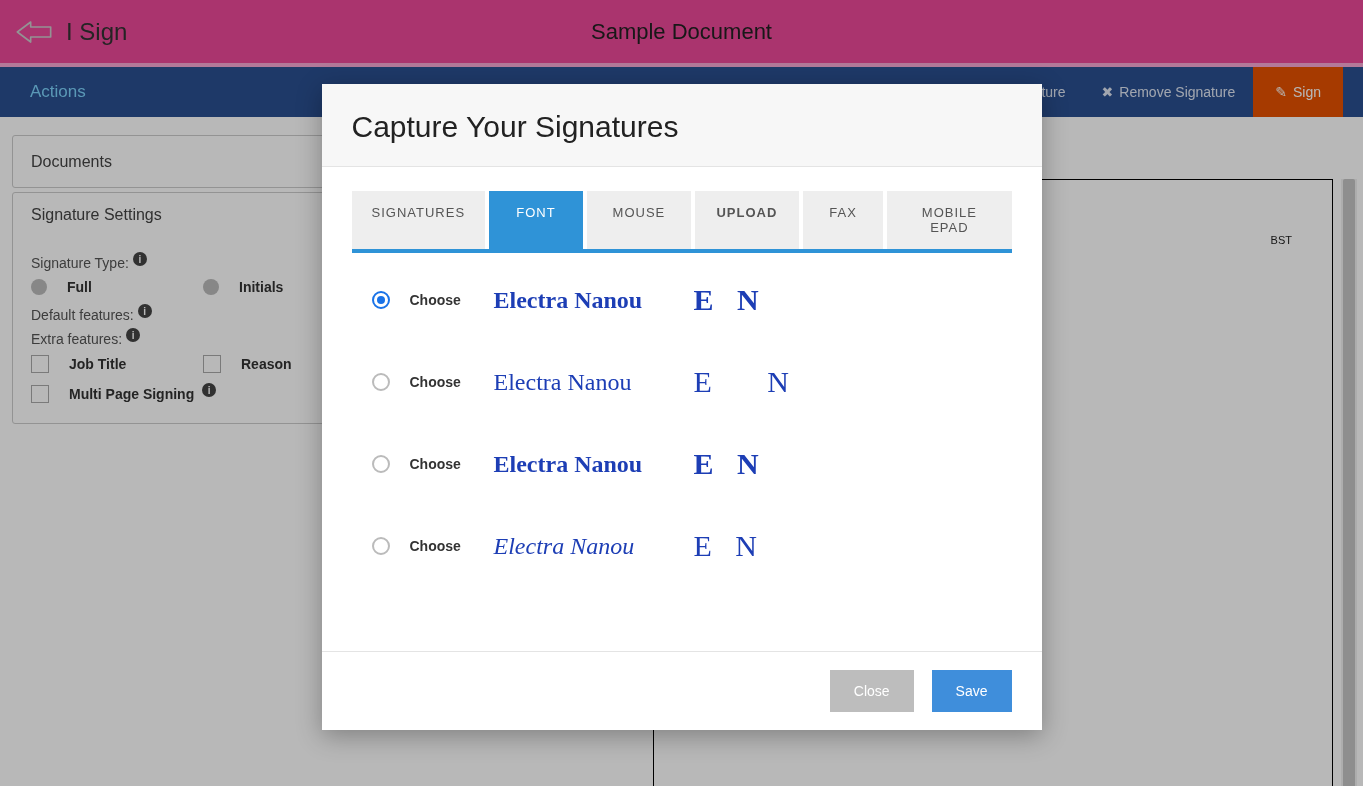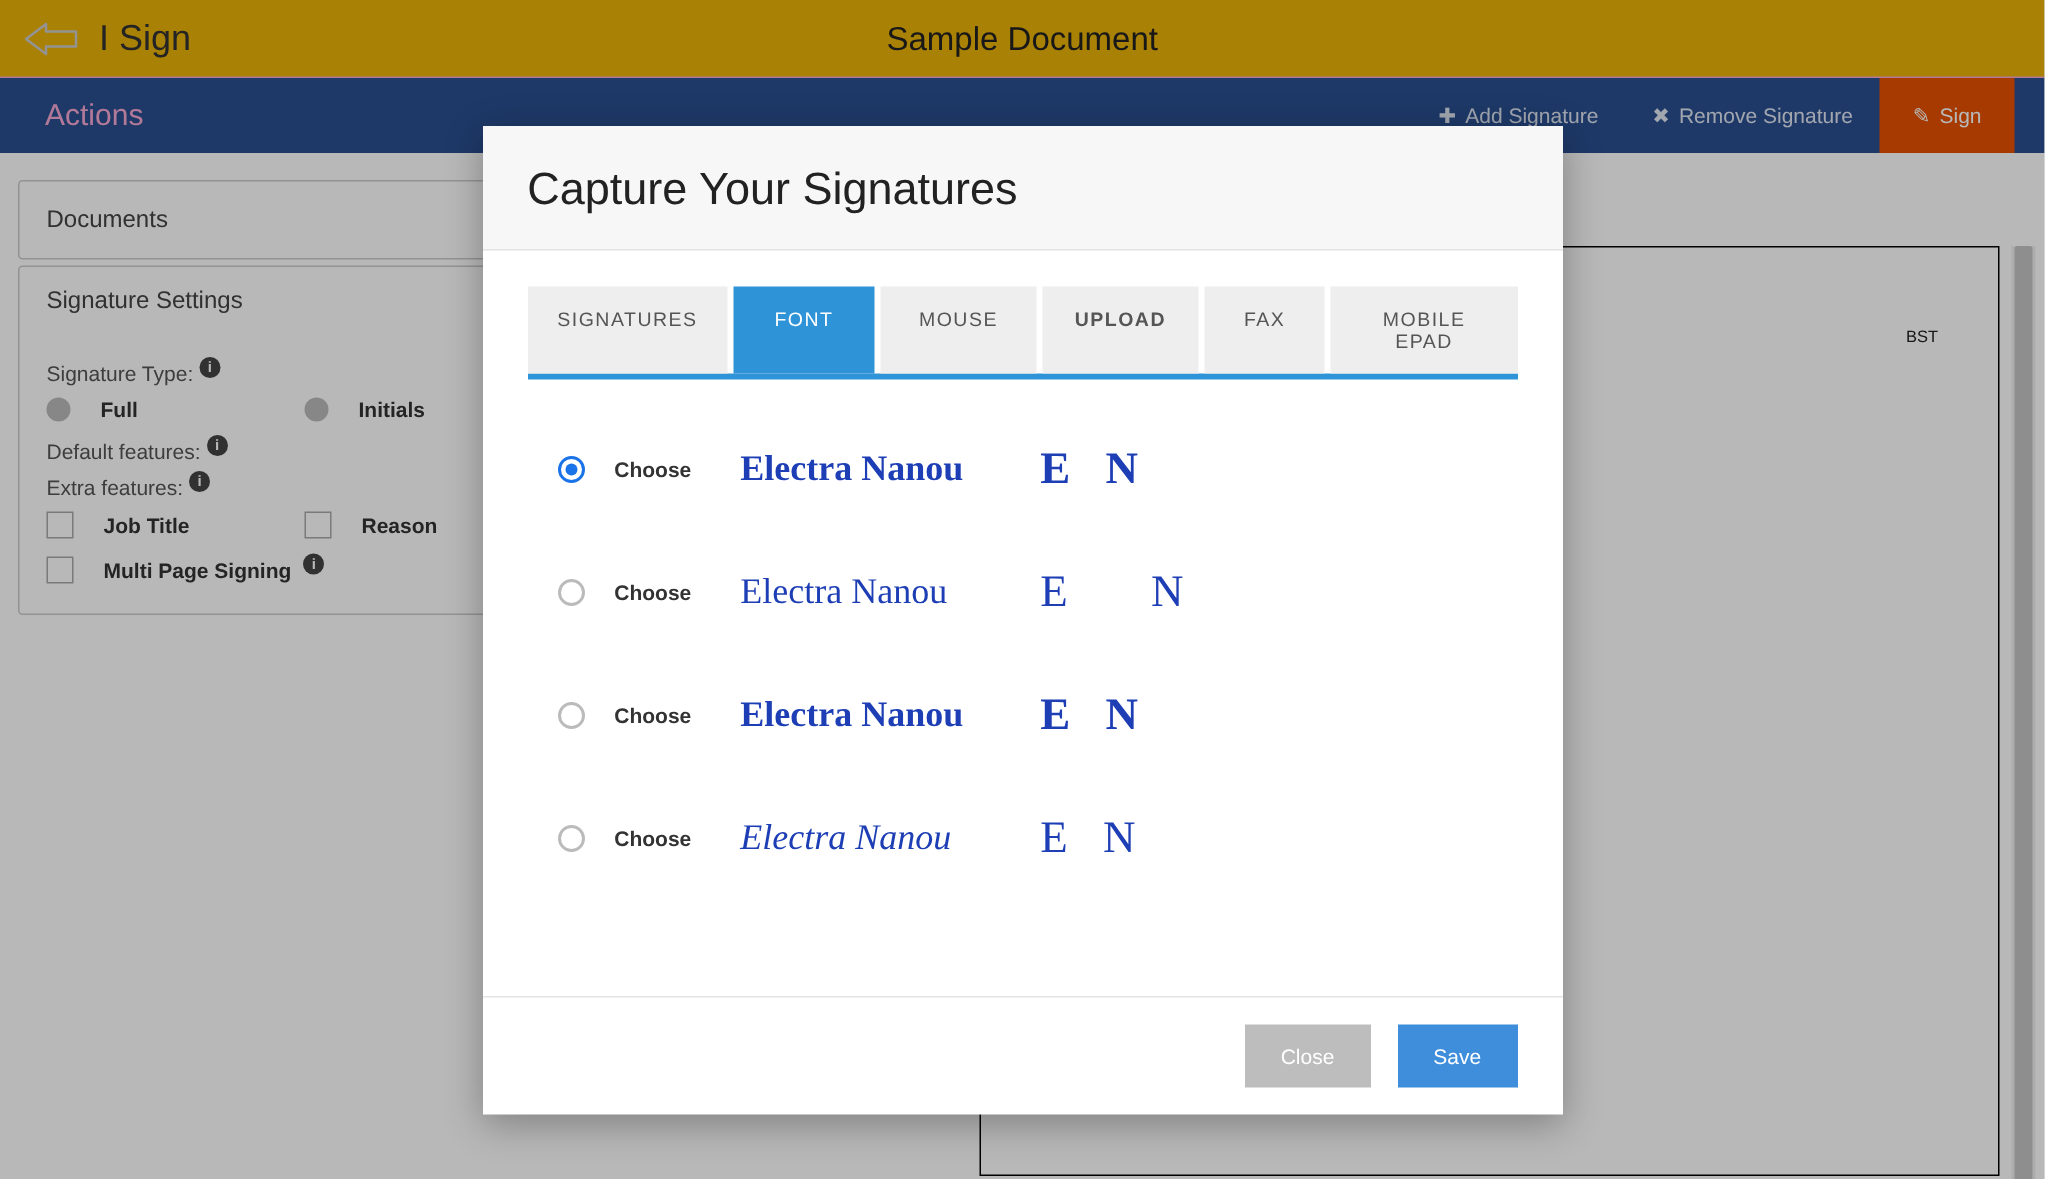--- a/index.html
+++ b/index.html
@@ -14,26 +14,26 @@
     color: #333;
   }
   .overlay {
     position: absolute;
     inset: 0;
     background: rgba(0,0,0,0.28);
     z-index: 5;
   }
   
   .topbar {
-    height: 52px;
+    height: 67px;
     display: flex;
     align-items: center;
     padding: 0 10px;
-    background: #eab308;
-    border-bottom: 1px solid #f9a8d4;
+    background: #ec4899;
+    border-bottom: 4px solid #f9a8d4;
     position: relative;
   }
   .back-arrow {
     width: 48px; height: 34px;
     display: flex; align-items: center; justify-content: center;
     color: #bbb;
     margin-right: 8px;
   }
   .back-arrow svg { width: 40px; height: 30px; }
   .app-title {
@@ -53,22 +53,22 @@
   
   .actionsbar {
     height: 50px;
     background: #2a4f90;
     color: #e0e6f2;
     display: flex;
     align-items: center;
     padding: 0 20px 0 30px;
   }
   .actionsbar .label {
-    font-size: 20px;
-    color: #f9a8d4;
+    font-size: 17px;
+    color: #7dd3fc;
   }
   .actionsbar .spacer { flex: 1; }
   .actionsbar .btn {
     display: inline-flex;
     align-items: center;
     gap: 6px;
     padding: 0 18px;
     height: 50px;
     font-size: 14px;
     color: #dfe6f3;
@@ -213,21 +213,21 @@
     font-size: 13px;
     letter-spacing: 1px;
     cursor: pointer;
     text-align: center;
   }
   .tab.active { background: #2f93d7; color: #fff; }
   .tab:nth-child(1){ flex:1.1; } .tab:nth-child(2){ flex:0.8; }
   .tab:nth-child(3){ flex:0.95; } .tab:nth-child(4){ flex:0.95;font-weight:bold; }
   .tab:nth-child(5){ flex:0.6; } .tab:nth-child(6){ flex:1.25; }
 
-  .font-options { padding: 43px 20px 10px; }
+  .font-options { padding: 30px 20px 10px; }
   .font-row {
     display: flex; align-items: center; gap: 20px;
     margin-bottom: 48px;
   }
   .radio-circle {
     width: 18px; height: 18px; border-radius: 50%;
     border: 2px solid #bbb; background: #fff;
     display: inline-flex; align-items: center; justify-content: center;
   }
   .radio-circle.selected { border-color: #1a73e8; }

